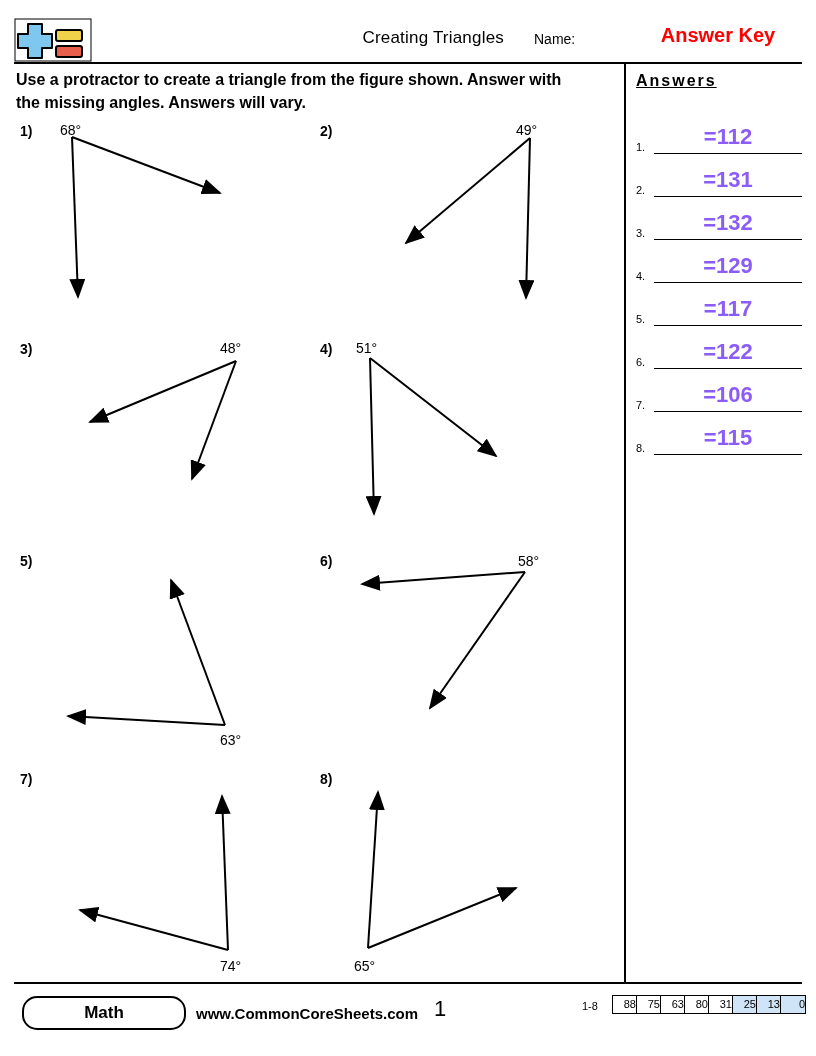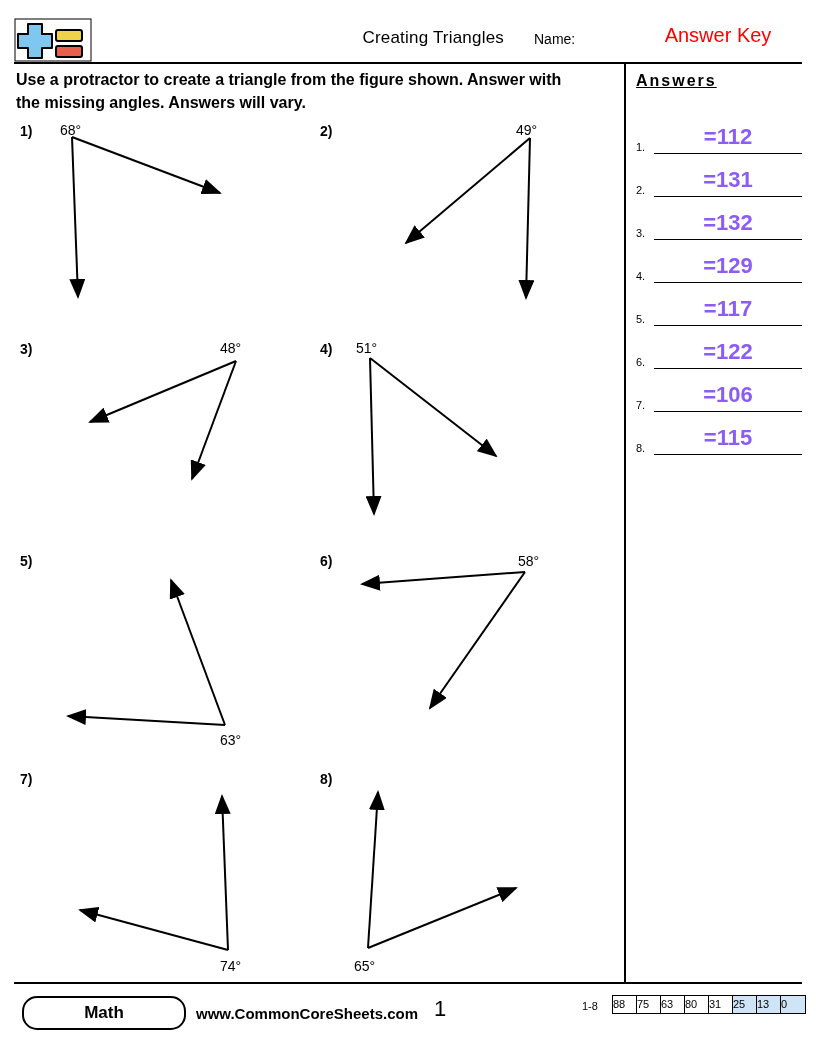--- a/index.html
+++ b/index.html
@@ -53,21 +53,21 @@
     font-size: 14px;
   }
   .answer-key-label {
     position: absolute;
     left: 614px;
     top: 6px;
     width: 180px;
     text-align: center;
     color: #ff0000;
     font-size: 20px;
-    font-weight: normal;
+    font-weight: bold;
   }
   .header-rule {
     position: absolute;
     left: 14px;
     top: 62px;
     width: 788px;
     height: 2px;
     background: #000000;
   }
 
@@ -209,21 +209,21 @@
     top: 995px;
     display: flex;
     border: 1px solid #000000;
     height: 17px;
   }
   .score-box {
     width: 24px;
     height: 17px;
     border-right: 1px solid #000000;
     font-size: 11px;
-    text-align: left;
+    text-align: right;
     line-height: 17px;
     box-sizing: border-box;
   }
   .score-box:last-child { border-right: none; }
   .score-box.hl { background: #cfe4f7; }
 </style>
 </head>
 <body>
 
 <div class="page">

